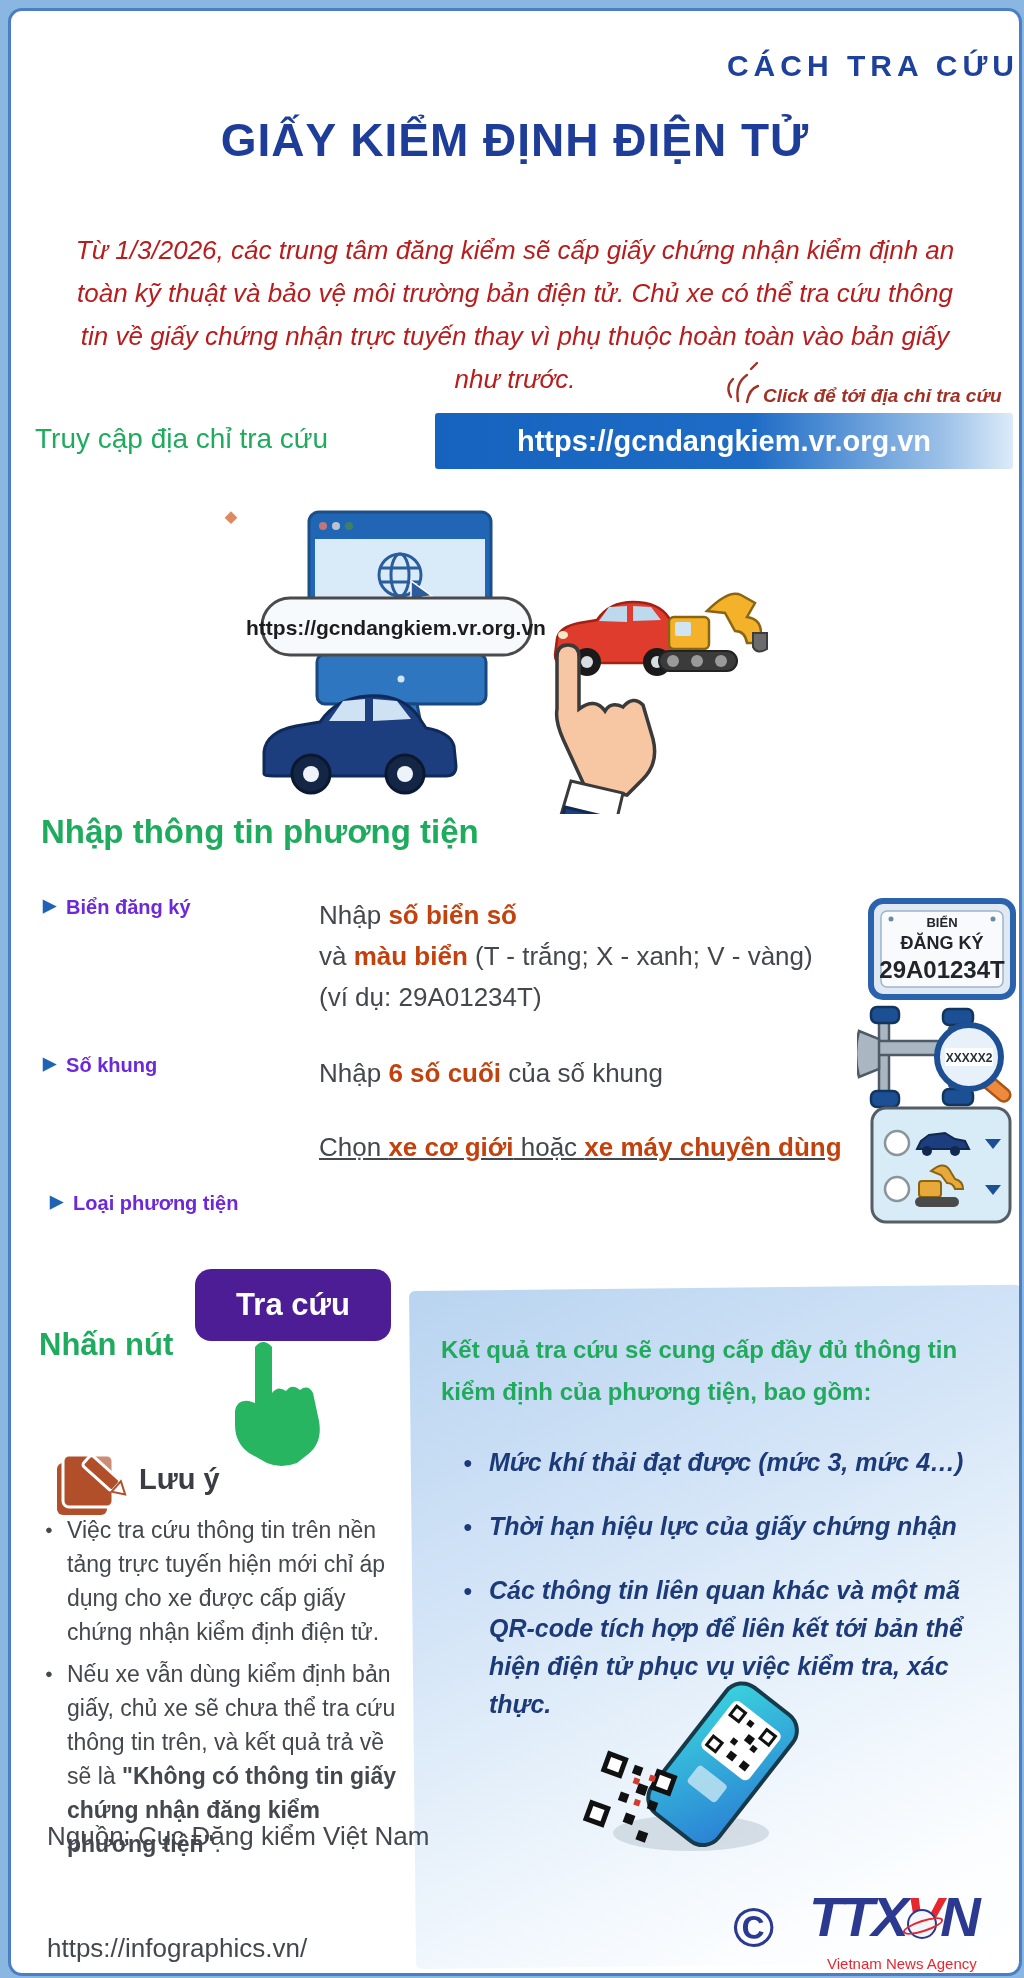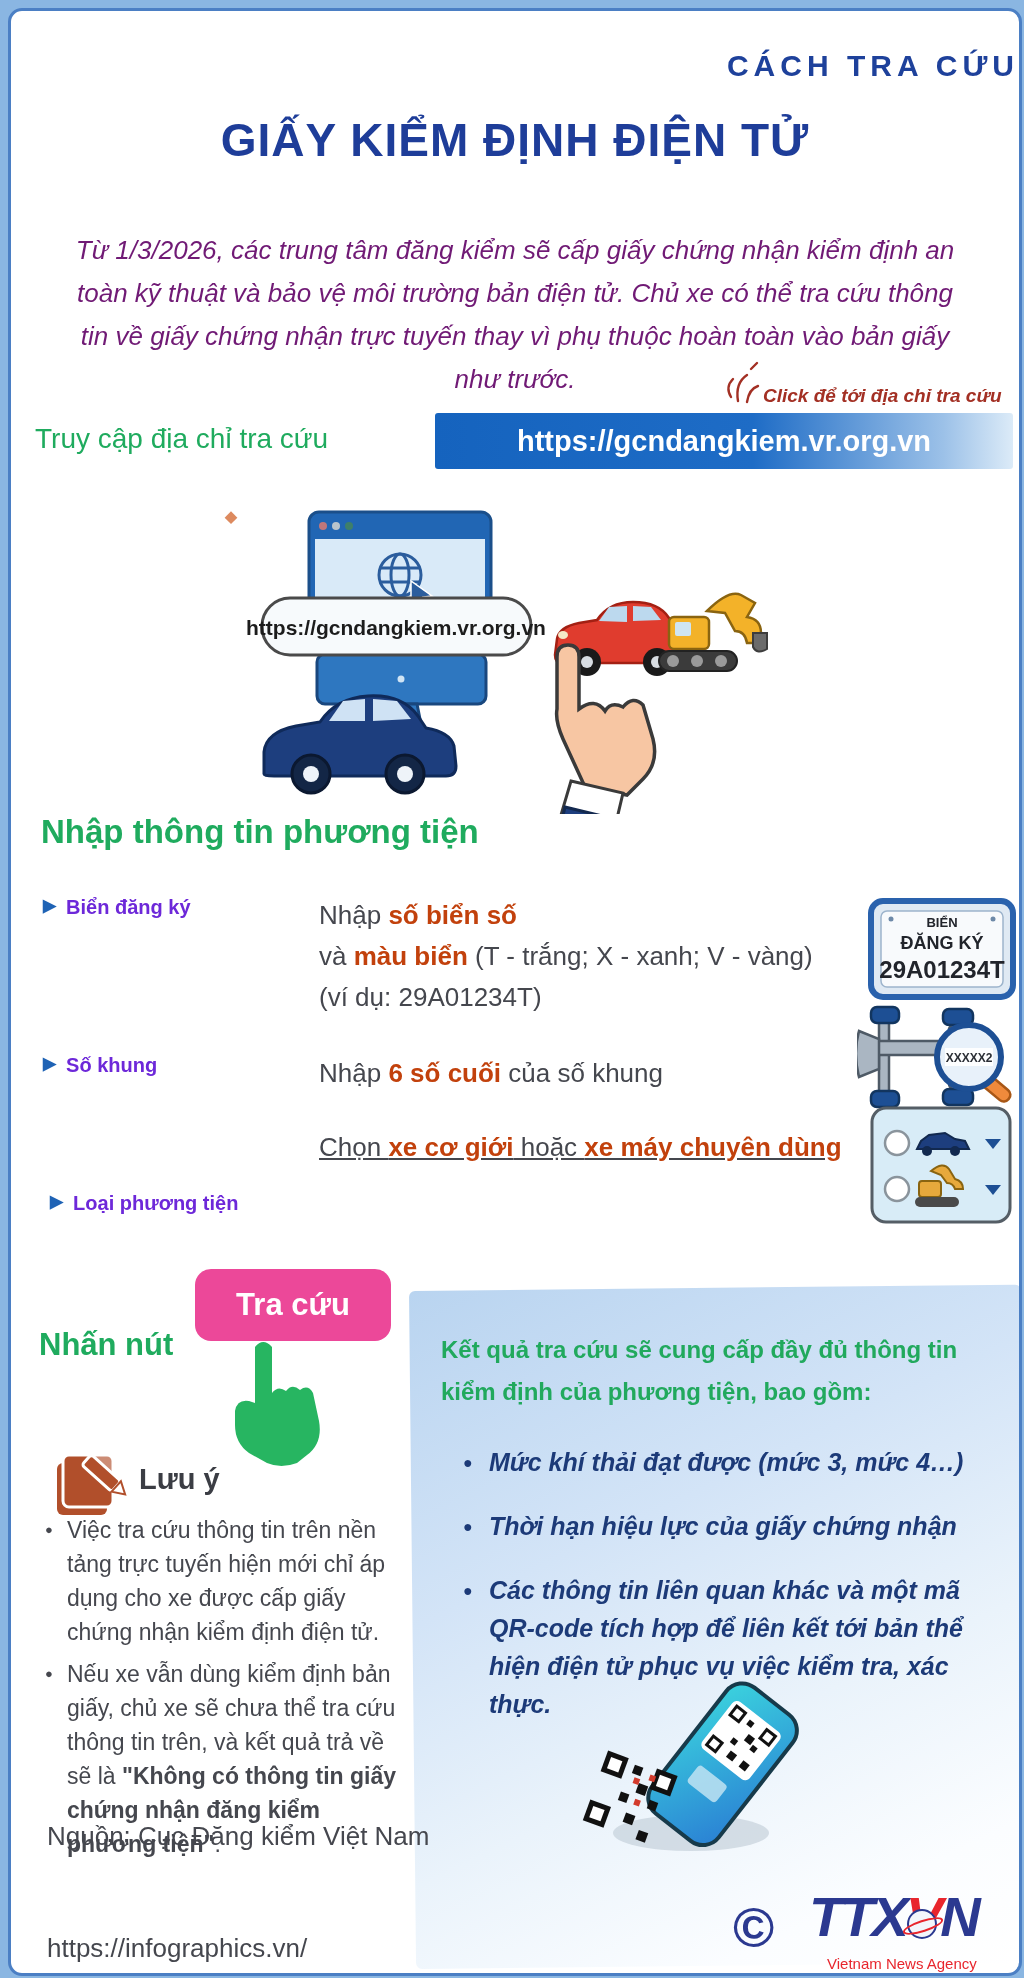--- a/index.html
+++ b/index.html
@@ -5,21 +5,21 @@
   html,body{margin:0;padding:0;}
   body{background:#8ab6e2;font-family:"Liberation Sans",sans-serif;}
   .page{position:relative;width:1008px;height:1962px;margin:8px;background:#ffffff;
         border:3px solid #4b7fc4;border-radius:14px;overflow:hidden;}
   .abs{position:absolute;}
   
   .kicker{top:38px;left:0;width:100%;text-align:right;color:#1e419b;font-size:30px;
           font-weight:600;letter-spacing:5px;}
   .title{top:102px;left:0;width:100%;text-align:center;color:#1e3d99;font-size:46px;
          font-weight:800;letter-spacing:1px;}
-  .intro{top:218px;left:64px;width:880px;text-align:center;color:#701a75;font-size:26px;
+  .intro{top:218px;left:64px;width:880px;text-align:center;color:#b91c1c;font-size:26px;
          line-height:43px;font-style:italic;}
   
   .click-note{top:374px;left:752px;color:#a33024;font-size:19px;font-style:italic;font-weight:600;cursor:pointer;}
   .click-doodle{top:348px;left:712px;}
   
   .access-label{top:412px;left:24px;color:#1fab5e;font-size:28px;font-weight:400;}
   .url-bar{top:402px;left:424px;width:578px;height:56px;border-radius:3px;
            background:linear-gradient(90deg,#1563be 0%,#1e6cc6 55%,#9cc1e8 88%,#dcebf8 100%);
            color:#ffffff;font-size:29px;font-weight:800;display:flex;align-items:center;
            justify-content:center;cursor:pointer;}
@@ -30,21 +30,21 @@
   .row-label{color:#6d28d9;font-size:20px;font-weight:800;}
   .row-label::before{content:"▶";color:#1f63b5;font-size:17px;margin-right:10px;vertical-align:3px;}
   .row-text{color:#45474e;font-size:26px;line-height:41px;}
   .row-text b{color:#c2410c;text-align:center;}
   .lbl1{top:884px;left:32px;} .txt1{top:884px;left:308px;width:545px;}
   .lbl2{top:1042px;left:32px;} .txt2{top:1042px;left:308px;width:545px;}
   .lbl3{top:1180px;left:32px;margin-left:7px;} .txt3{top:1116px;left:308px;width:545px;text-decoration:underline;}
   .icon-plate{top:886px;left:856px;} .icon-chassis{top:990px;left:846px;} .icon-selector{top:1094px;left:858px;}
   
   .press-label{top:1272px;left:28px;color:#1fab5e;font-size:31px;font-weight:800;margin-top:44px;}
-  .lookup-btn{top:1258px;left:184px;width:196px;height:72px;background:#ec4899;border-radius:16px;
+  .lookup-btn{top:1258px;left:184px;width:196px;height:72px;background:#4c1d95;border-radius:16px;
               color:#fff;font-size:31px;font-weight:800;display:flex;align-items:center;
               justify-content:center;cursor:pointer;}
   .btn-hand{top:1326px;left:200px;}
   
   .panel{top:1280px;left:398px;width:612px;height:678px;border-radius:6px;
          transform:rotate(-0.6deg);transform-origin:top left;
          background:linear-gradient(155deg,#b9d4f0 0%,#d3e4f7 35%,#eaf3fb 62%,#fbfdff 85%,#ffffff 100%);}
   .results-heading{top:1318px;left:430px;width:562px;color:#21a95d;font-size:24px;font-weight:800;line-height:42px;}
   .results-list{top:1432px;left:452px;width:532px;}
   .results-list .ritem{position:relative;color:#1c3a78;font-size:25px;font-style:italic;

